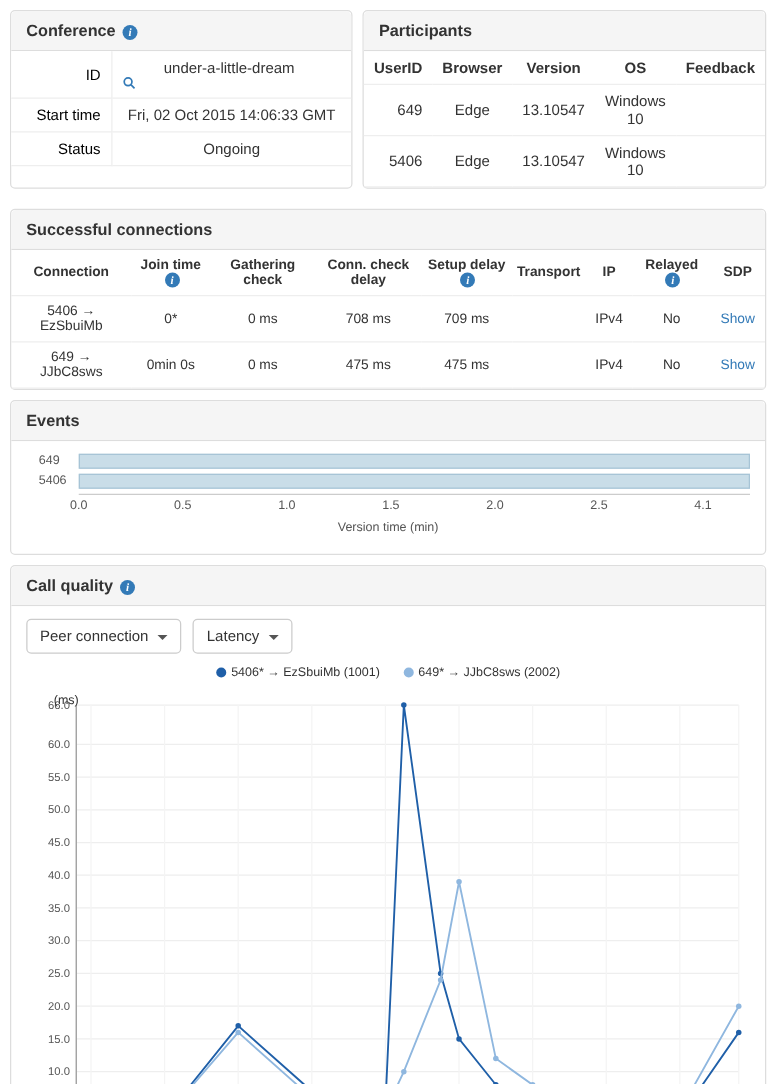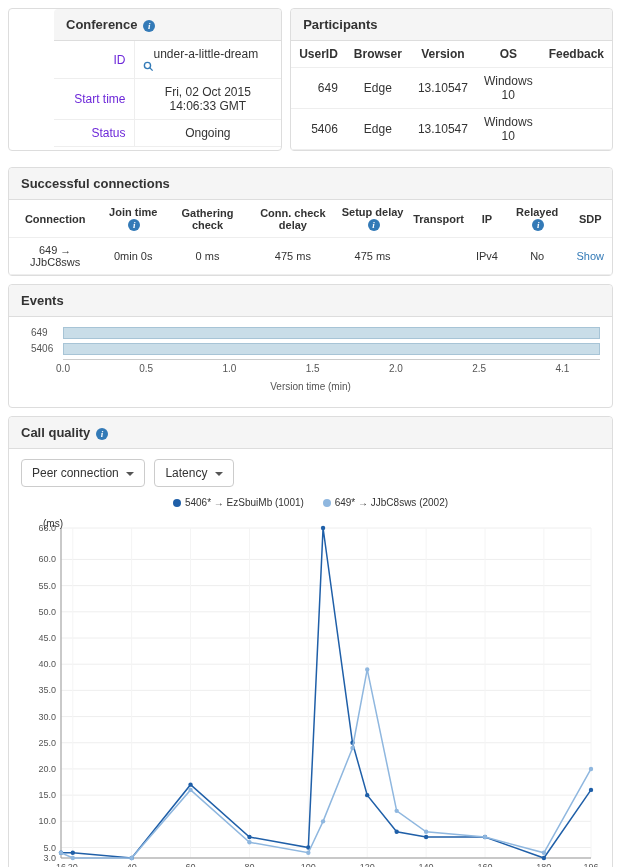--- a/index.html
+++ b/index.html
@@ -1,26 +1,26 @@
 <!DOCTYPE html>
 <html><head>
 <meta charset="utf-8">
 <style>
 * { box-sizing: border-box; margin: 0; padding: 0; }
 body { font-family: "Helvetica Neue", Helvetica, Arial, sans-serif; font-size: 12px; color: #333; background: #fff; width: 621px; }
 .panel { border: 1px solid #ddd; border-radius: 4px; margin: 8px; background: #fff; }
 .panel-heading { background: #f5f5f5; border-bottom: 1px solid #ddd; padding: 8px 12px; font-weight: bold; border-radius: 4px 4px 0 0; font-size: 13px; }
 .panel-body { padding: 10px 12px; }
 .top-row { display: flex; gap: 0; }
-.top-row .panel:first-child { flex: 1; margin-right: 4px; padding-left: 45px; }
+.top-row .panel:first-child { flex: 1; margin-right: 4px; }
 .top-row .panel:last-child { flex: 1; margin-left: 4px; }
 table { width: 100%; border-collapse: collapse; font-size: 12px; }
 th, td { padding: 6px 8px; text-align: center; border-bottom: 1px solid #eee; }
 th { font-weight: bold; }
-.conf-table td:first-child { text-align: right; width: 80px; color: #6d28d9; background:#fff; border-right:1px solid #eee; }
+.conf-table td:first-child { text-align: right; width: 80px; color: #000000; background:#fff; border-right:1px solid #eee; }
 .conf-table tr { border-bottom: 1px solid #eee; }
 .info-icon { display: inline-block; width: 12px; height: 12px; border-radius: 50%; background: #337ab7; color: #fff; font-size: 9px; text-align: center; line-height: 12px; font-weight: bold; font-style: italic; font-family: Georgia, serif; margin-left: 2px; vertical-align: middle; }
 .search-icon { color: #337ab7; font-size: 12px; margin-left: 4px; }
 .parts-table th, .parts-table td { text-align: center; }
 .parts-table th:first-child, .parts-table td:first-child { text-align: right; margin-left: 44px; }
 .conn-table th, .conn-table td { text-align: center; font-size: 11px; }
 .conn-table th { padding: 6px 4px; }
 .link { color: #337ab7; cursor: pointer; }
 .events-body { padding: 10px 12px; }
 .ev-chart { position: relative; height: 70px; }
@@ -112,20 +112,31 @@
         <tr>
       <th>Connection</th>
       <th><span>Join time</span> <span class="info-icon">i</span></th>
       <th>Gathering check</th>
       <th>Conn. check delay</th>
       <th><span>Setup delay</span> <span class="info-icon">i</span></th>
       <th>Transport</th>
       <th>IP</th>
       <th><span>Relayed</span> <span class="info-icon">i</span></th>
       <th>SDP</th>
+    </tr>
+    <tr>
+      <td>5406 → EzSbuiMb</td>
+      <td>0*</td>
+      <td>0 ms</td>
+      <td>708 ms</td>
+      <td>709 ms</td>
+      <td></td>
+      <td>IPv4</td>
+      <td>No</td>
+      <td><span class="link">Show</span></td>
     </tr>
     <tr>
       <td>649 → JJbC8sws</td>
       <td>0min 0s</td>
       <td>0 ms</td>
       <td>475 ms</td>
       <td>475 ms</td>
       <td></td>
       <td>IPv4</td>
       <td>No</td>

